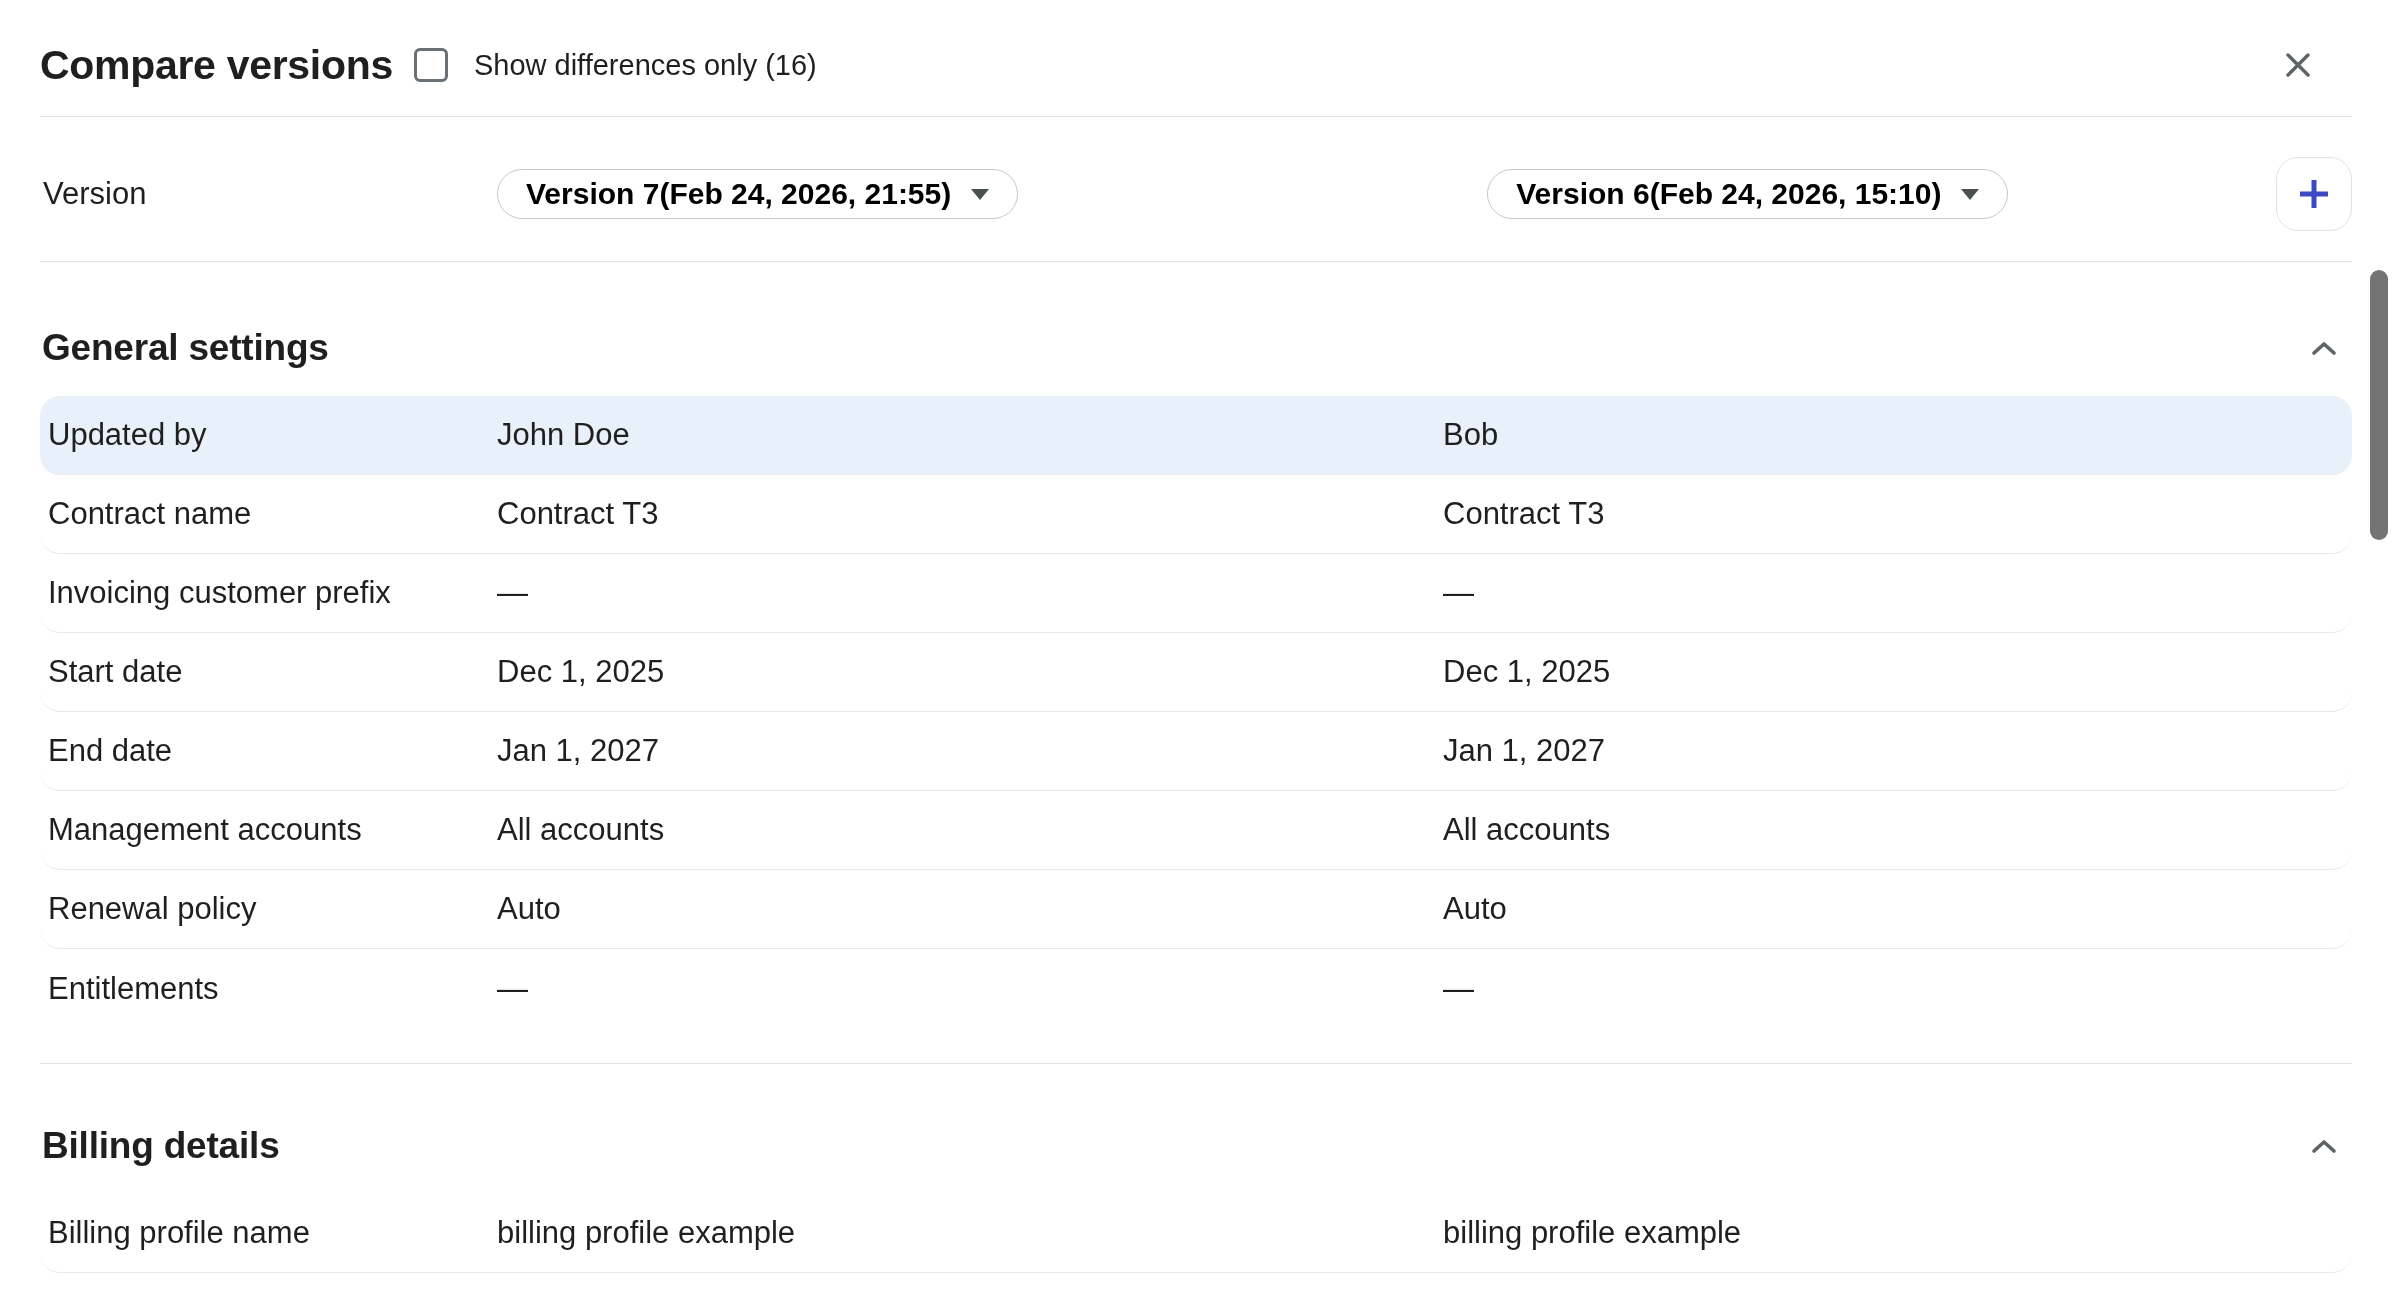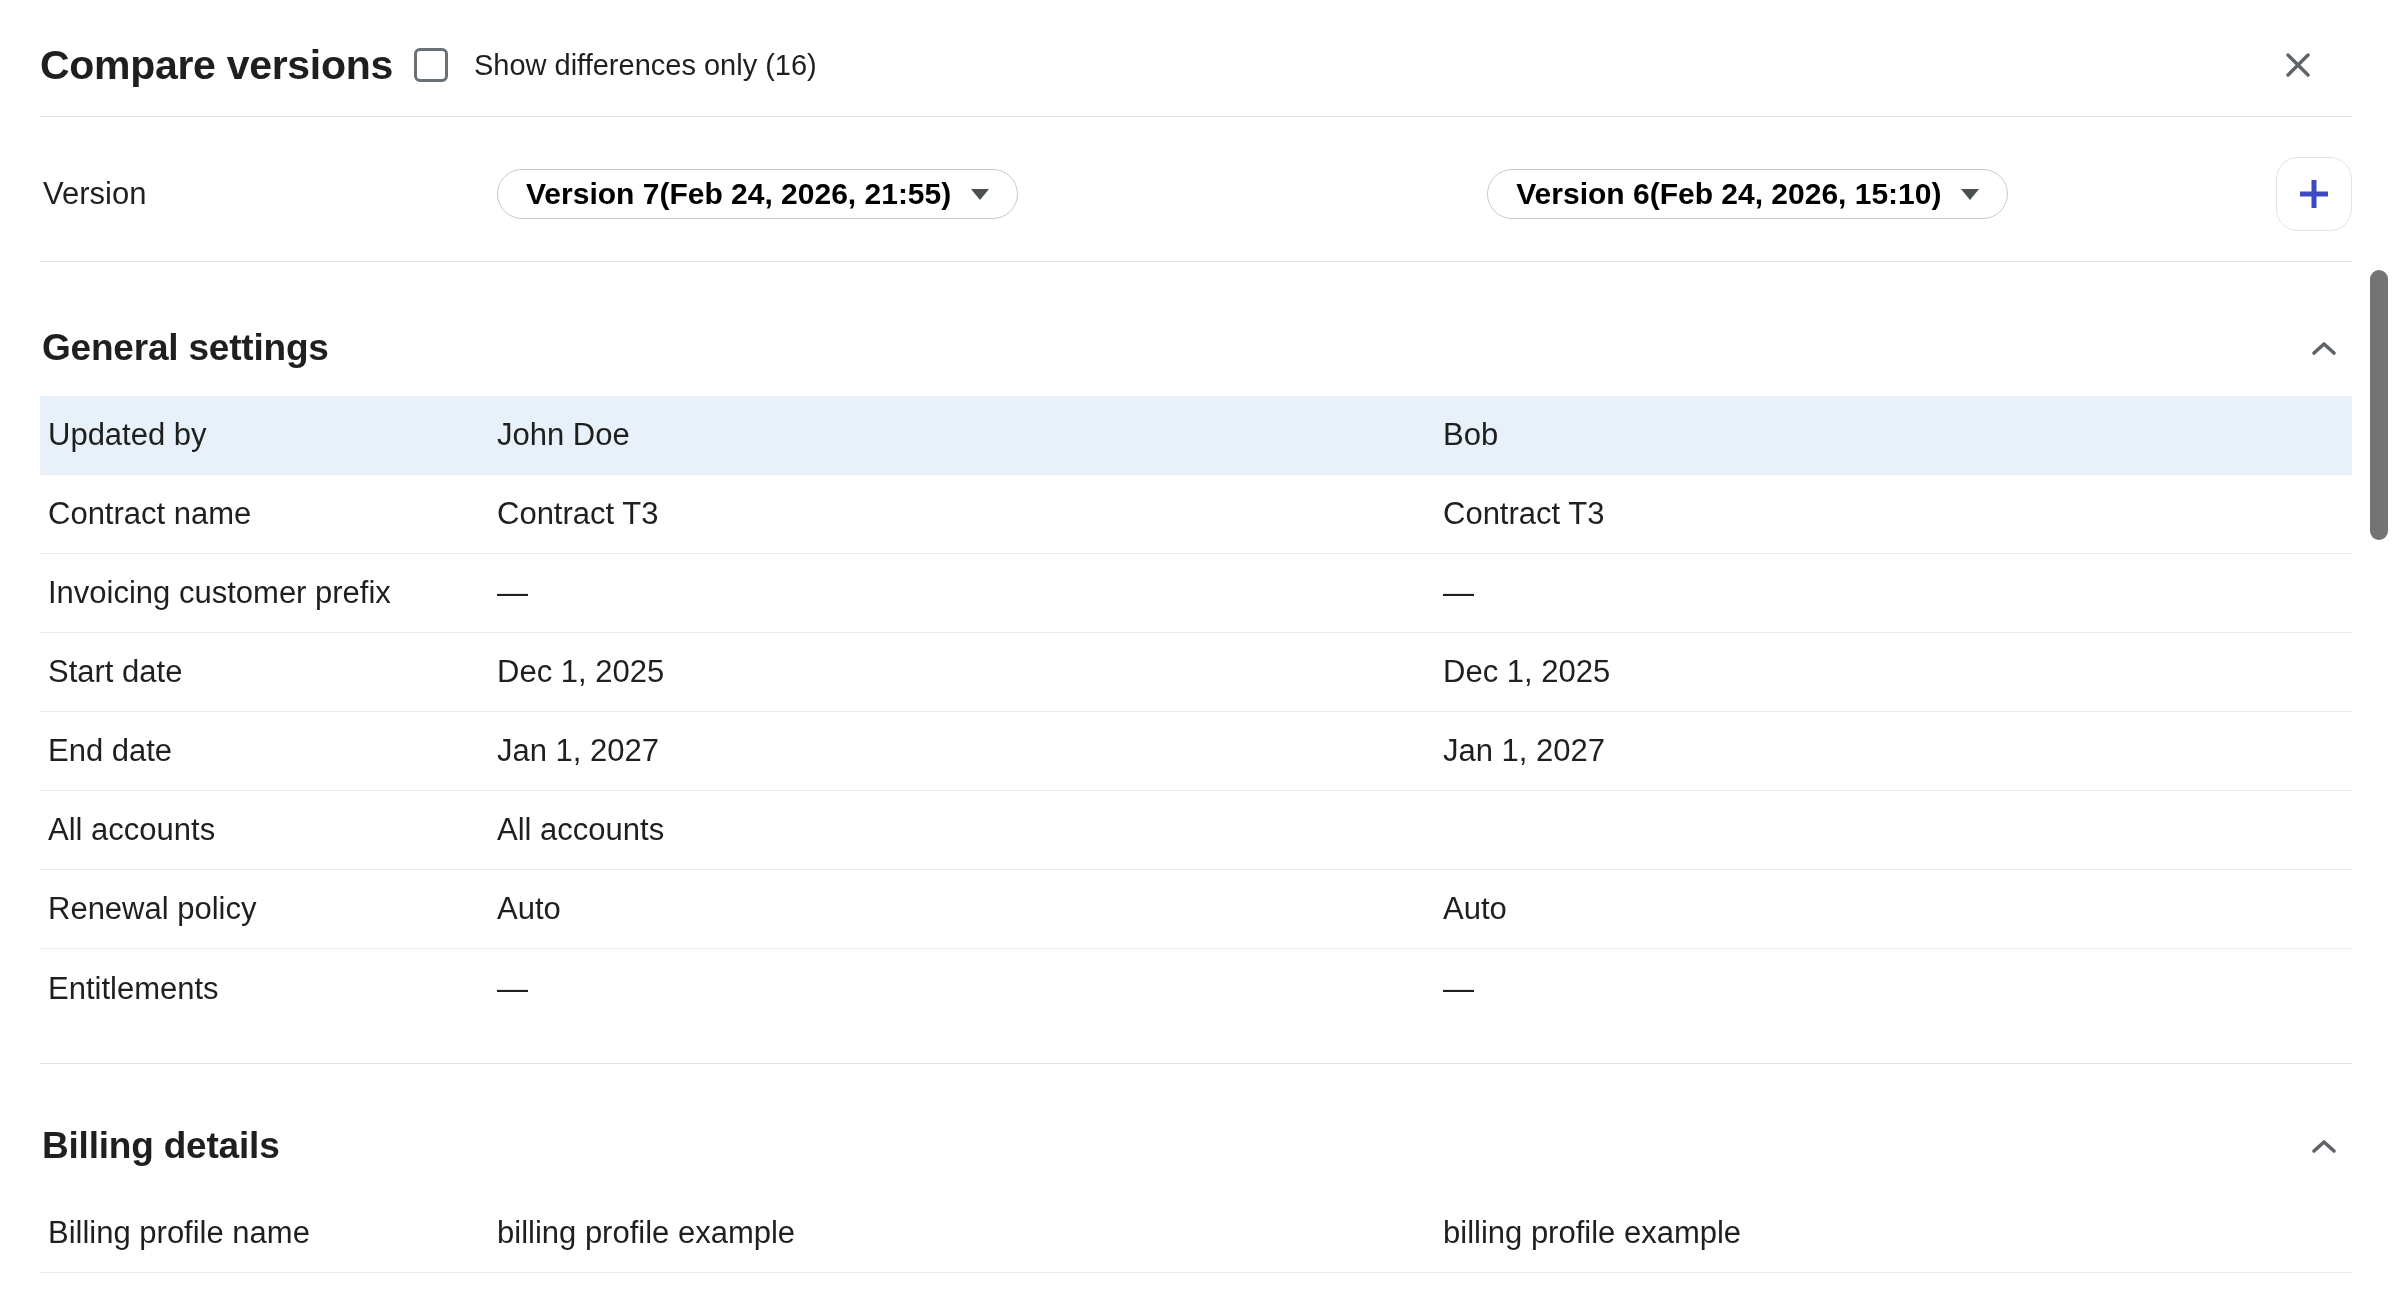--- a/index.html
+++ b/index.html
@@ -132,20 +132,21 @@
 
   .rows { }
   .row {
     display: grid;
     grid-template-columns: 449px 946px 1fr;
     align-items: center;
     height: 79px;
     padding-left: 8px;
     border-bottom: 1px solid #e9e9e9;
     font-size: 31px;
+    border-radius: 20px;
   }
   .row.no-border { border-bottom: none; }
   .row.highlight { background: #e8f1f9; }
   .cell { overflow: hidden; white-space: nowrap; }
 
   .section-divider {
     border-top: 1px solid #e2e2e2;
     margin-top: 35px;
   }
   .section-head.billing { margin-top: 60px; }
@@ -235,20 +236,21 @@
         <div class="cell">Start date</div>
         <div class="cell">Dec 1, 2025</div>
         <div class="cell">Dec 1, 2025</div>
       </div>
       <div class="row">
         <div class="cell">End date</div>
         <div class="cell">Jan 1, 2027</div>
         <div class="cell">Jan 1, 2027</div>
       </div>
       <div class="row">
+        <div class="cell">Management accounts</div>
         <div class="cell">All accounts</div>
         <div class="cell">All accounts</div>
       </div>
       <div class="row">
         <div class="cell">Renewal policy</div>
         <div class="cell">Auto</div>
         <div class="cell">Auto</div>
       </div>
       <div class="row no-border">
         <div class="cell">Entitlements</div>

